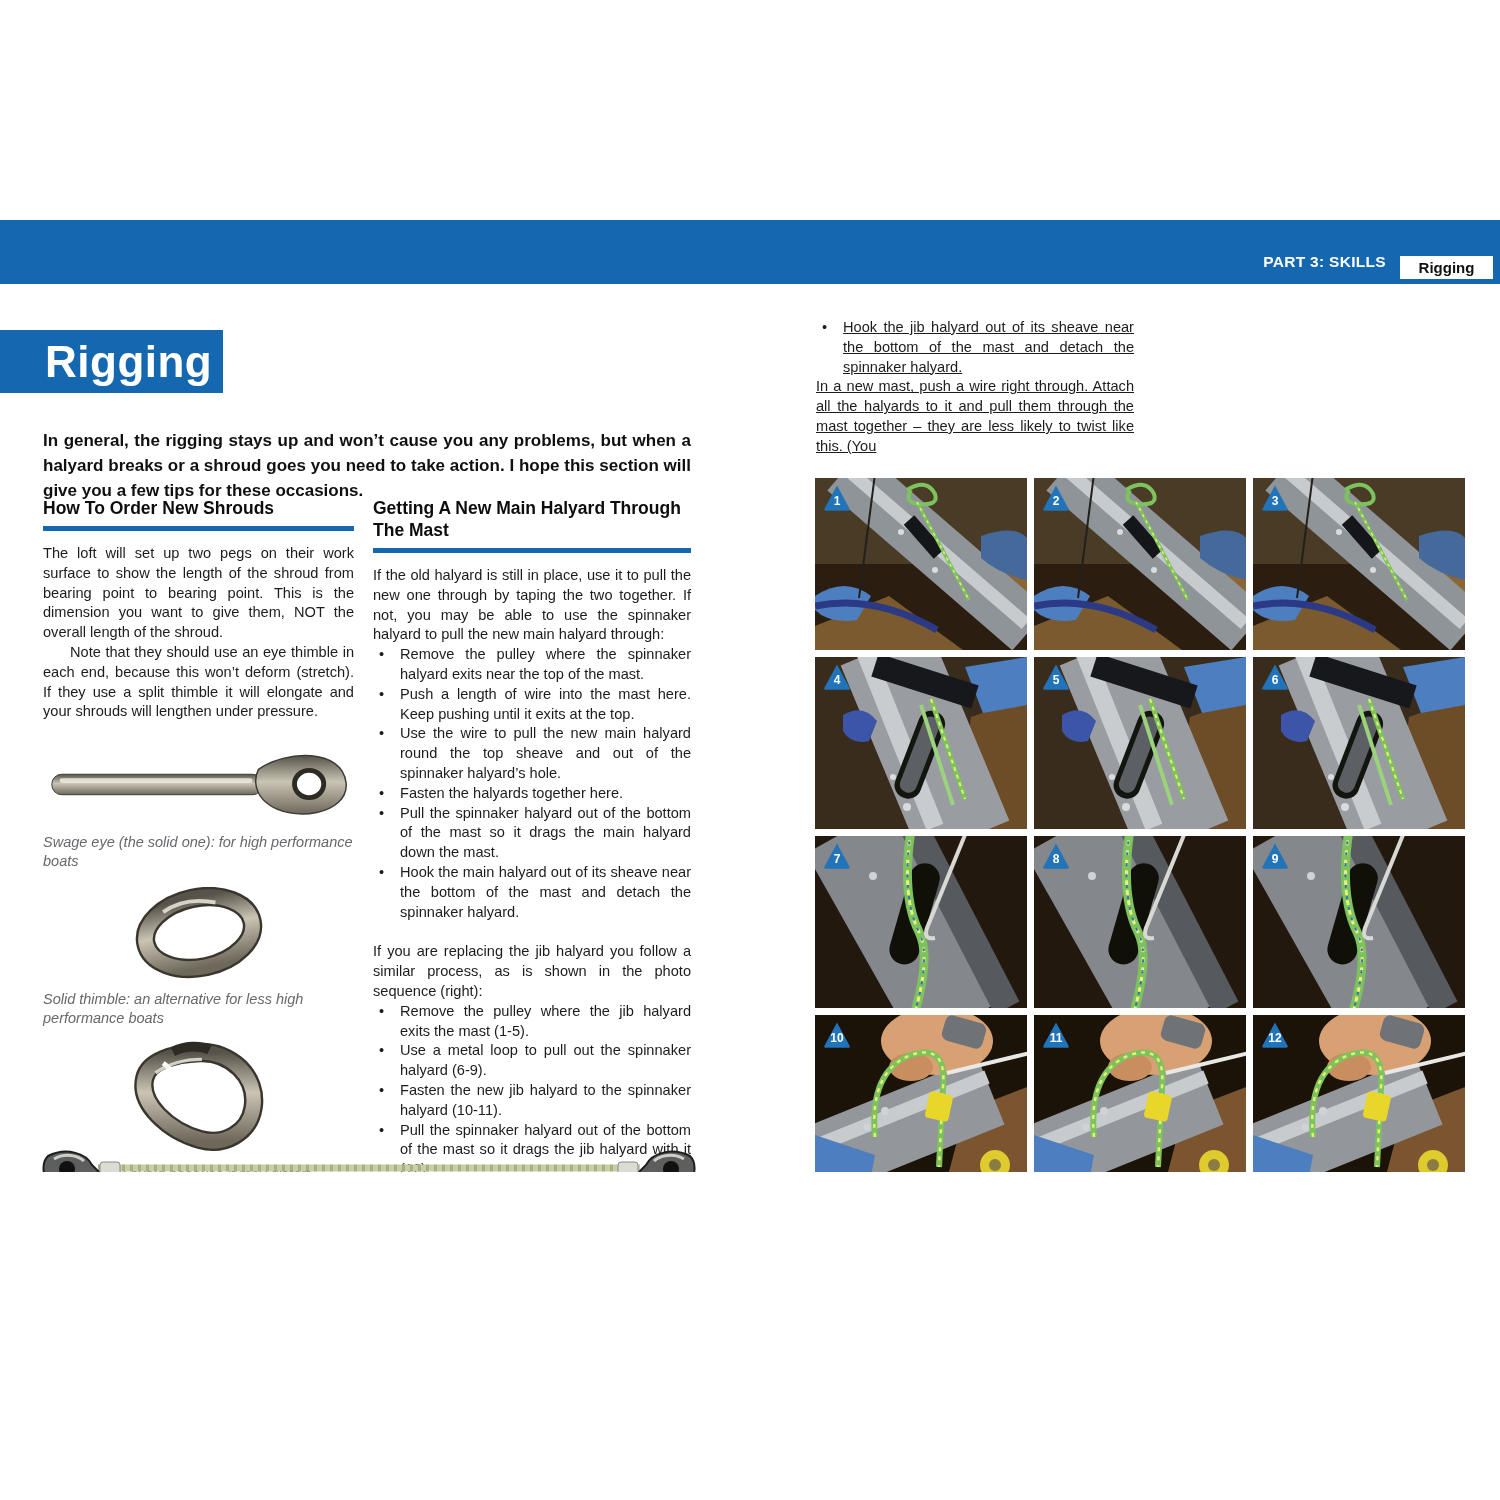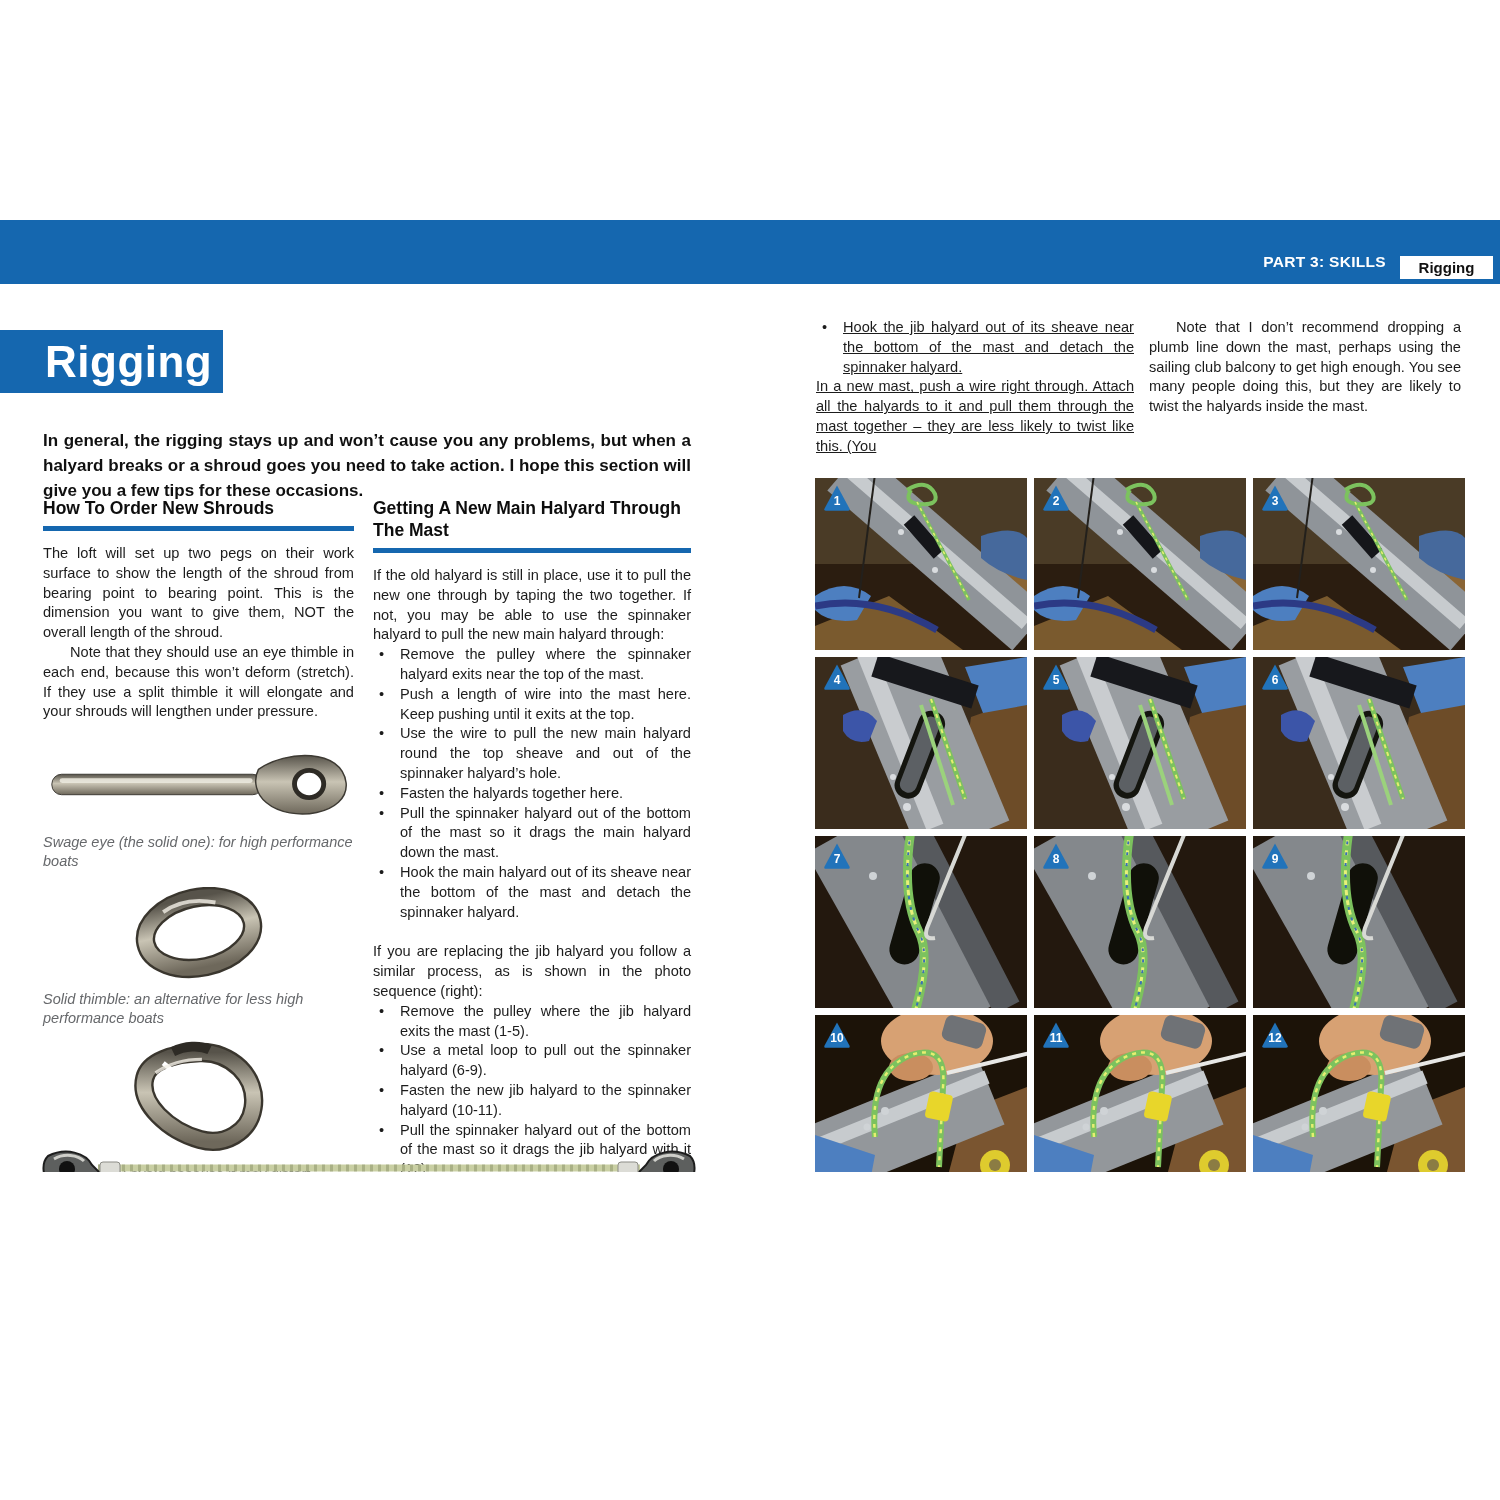--- a/index.html
+++ b/index.html
@@ -259,21 +259,20 @@
   <div class="pagenum pn-left">161</div>
 
   <div class="cols cols-right">
     <div class="colC">
       <ul class="bullets">
         <li>Hook the jib halyard out of its sheave near the bottom of the mast and detach the spinnaker halyard.</li>
       </ul>
       <p class="body mt">In a new mast, push a wire right through. Attach all the halyards to it and pull them through the mast together – they are less likely to twist like this. (You</p>
     </div>
     <div class="colD">
-      <p class="body indent">Note that I don’t recommend dropping a plumb line down the mast, perhaps using the sailing club balcony to get high enough. You see many people doing this, but they are likely to twist the halyards inside the mast.</p>
     </div>
   </div>
 
   <div class="photo-grid">
 
     <div class="cell">
       <svg class="scene">
           <use href="#scene-mast-wide"></use>
         </svg>
       <svg class="badge" viewBox="0 0 30 28">

